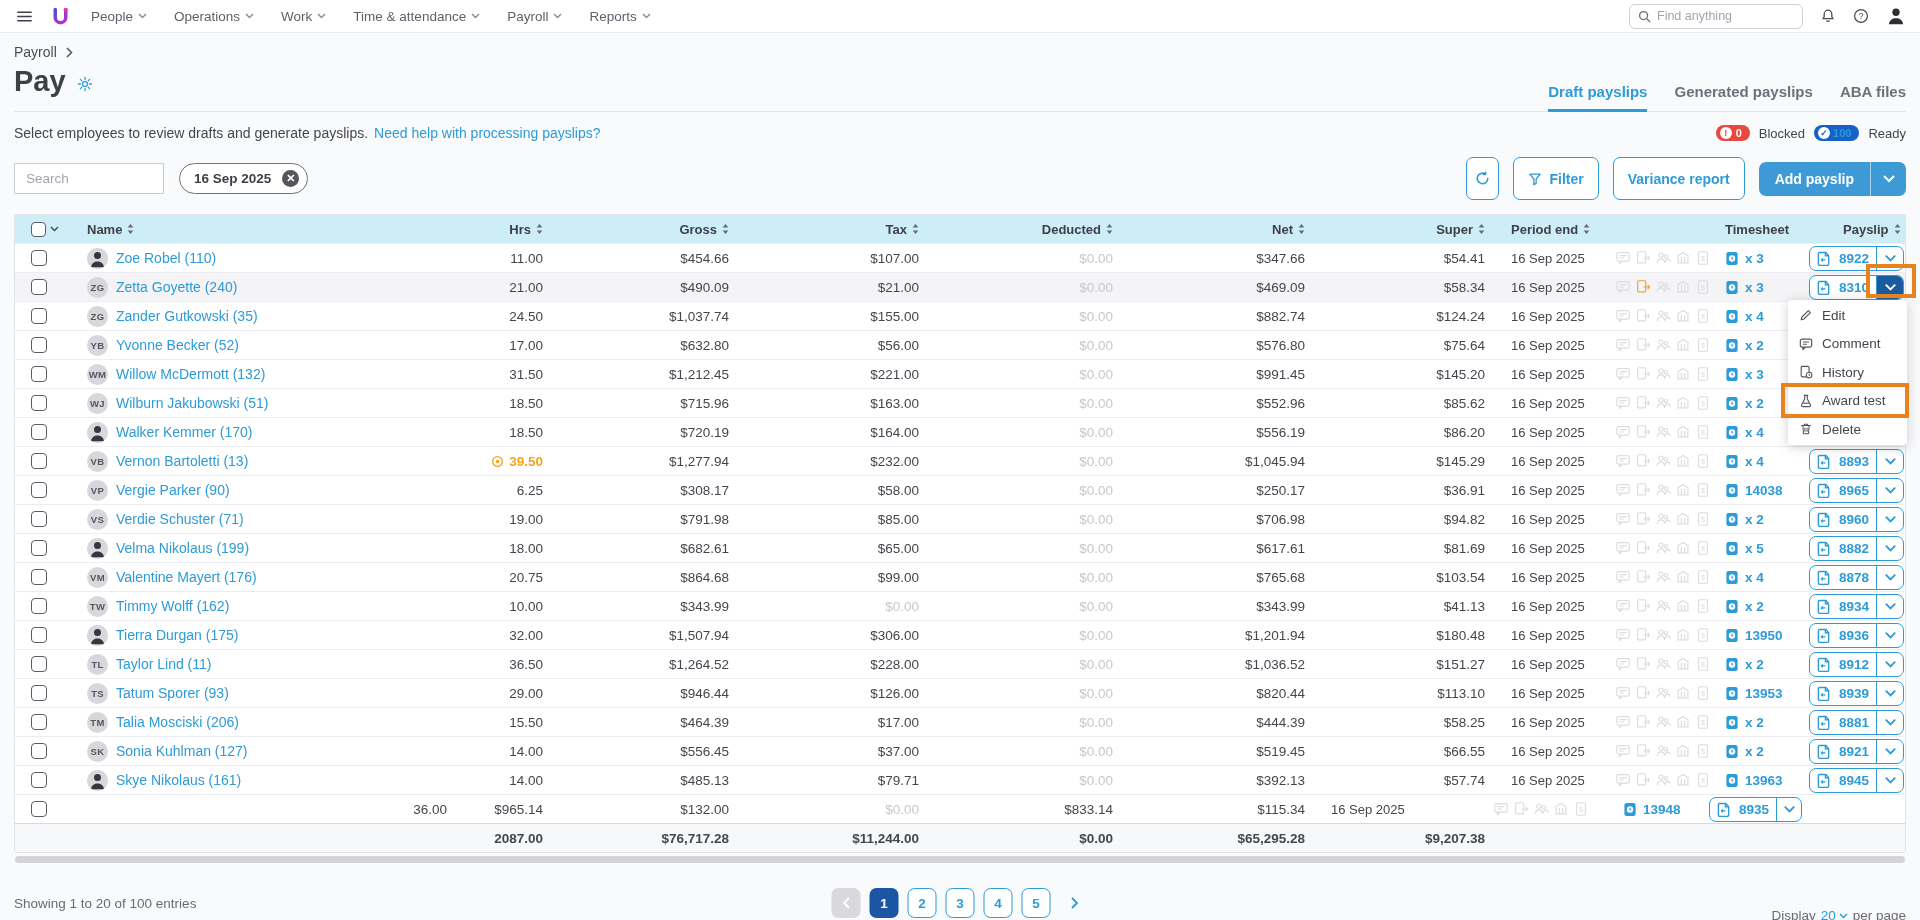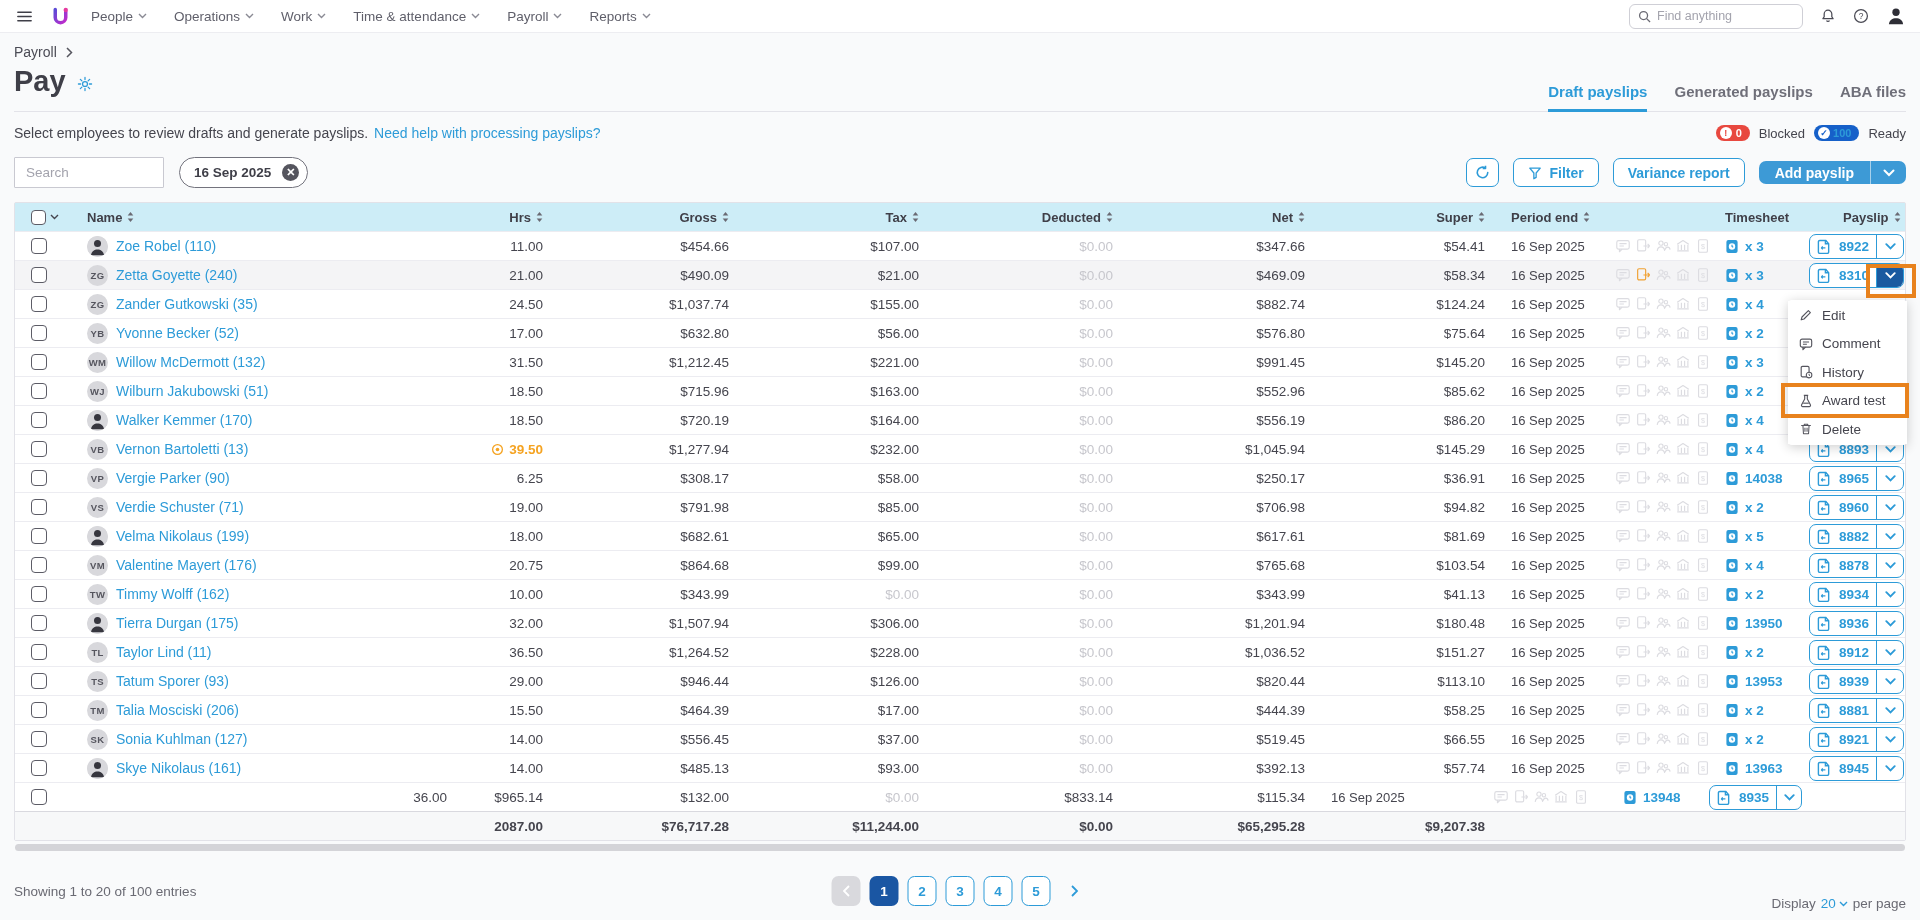--- a/index.html
+++ b/index.html
@@ -39,23 +39,23 @@
   .bico{width:12px;height:12px;border-radius:50%;background:#fff;display:flex;align-items:center;justify-content:center;font-size:9px;font-weight:700;}
   .badge.red .bico{color:#e8483f;}
   .badge.blue .bico{color:#1660c9;}
 
   
   .toolbar{display:flex;align-items:center;margin-top:16px;gap:15px;}
   .search-input{width:150px;height:31px;border:1px solid #c9c9d1;border-radius:1px;padding:0 11px;font-size:13.5px;font-family:inherit;outline:none;background:#fff;}
   .date-chip{height:31px;border:1.3px solid #73737d;border-radius:16px;display:flex;align-items:center;gap:11px;padding:0 8px 0 14px;font-size:13.5px;font-weight:700;color:#3f3f48;background:#fff;cursor:pointer;}
   .chip-x{width:17px;height:17px;border-radius:50%;background:#55555e;color:#fff;display:flex;align-items:center;justify-content:center;font-size:11px;line-height:1;}
   .toolbar-right{margin-left:auto;display:flex;align-items:center;gap:14px;}
-  .btn-outline{height:29px;border:1.5px solid #2d9bd8;border-radius:7px;background:#fff;color:#2d9bd8;font-weight:700;font-size:14px;display:flex;align-items:center;gap:7px;padding:0 14px;cursor:pointer;font-family:inherit;}
+  .btn-outline{height:43px;border:1.5px solid #2d9bd8;border-radius:7px;background:#fff;color:#2d9bd8;font-weight:700;font-size:14px;display:flex;align-items:center;gap:7px;padding:0 14px;cursor:pointer;font-family:inherit;}
   .btn-square{width:33px;padding:0;justify-content:center;}
-  .btn-primary{height:23px;background:#3d9ad6;border-radius:7px;color:#fff;font-weight:700;font-size:14px;display:flex;align-items:stretch;cursor:pointer;overflow:hidden;}
+  .btn-primary{height:34px;background:#3d9ad6;border-radius:7px;color:#fff;font-weight:700;font-size:14px;display:flex;align-items:stretch;cursor:pointer;overflow:hidden;}
   .btn-primary .main{display:flex;align-items:center;padding:0 16px;}
   .btn-primary .split{width:36px;display:flex;align-items:center;justify-content:center;border-left:1px solid rgba(255,255,255,.55);}
 
   
   .tablewrap{margin-top:14px;background:#fff;border:1px solid #e2e2e8;border-radius:2px;}
   .grid{display:grid;grid-template-columns:56px 376px 96px 186px 190px 194px 192px 180px 122px 102px 94px 1fr;align-items:center;}
   .thead{background:#cdedf7;height:28px;font-size:13px;color:#3f3f48;}
   .hcell{display:flex;align-items:center;gap:5px;font-weight:bold;}
   .h-sel{padding-left:16px;gap:4px;}
   .h-name{padding-left:16px;}
@@ -1896,21 +1896,21 @@
                 <path d="M4.5 22c.6-4.6 3.9-6.7 7.5-6.7s6.9 2.1 7.5 6.7z" fill="#36363e"></path>
               </svg>
             </span>
       <a class="namelink">Skye Nikolaus (161)</a>
     </div>
     <div class="cell c-num c-hrs">
 
       <span class="hrsval">14.00</span>
     </div>
     <div class="cell c-num">$485.13</div>
-    <div class="cell c-num c-tax">$93.00</div>
+    <div class="cell c-num c-tax">$79.71</div>
     <div class="cell c-num c-ded">$0.00</div>
     <div class="cell c-num">$392.13</div>
     <div class="cell c-num">$57.74</div>
     <div class="cell c-pe">16 Sep 2025</div>
     <div class="cell c-icons">
       <span class="ric i1">
               <svg width="16" height="16" viewBox="0 0 18 18">
                 <rect x="2" y="3" width="14" height="9.5" rx="2" fill="none" stroke="currentColor" stroke-width="1.3"></rect>
                 <path d="M5 12.5v3l3-3" fill="none" stroke="currentColor" stroke-width="1.3" stroke-linejoin="round"></path>
                 <path d="M5 6.3h8M5 9h5" stroke="currentColor" stroke-width="1.2"></path>

